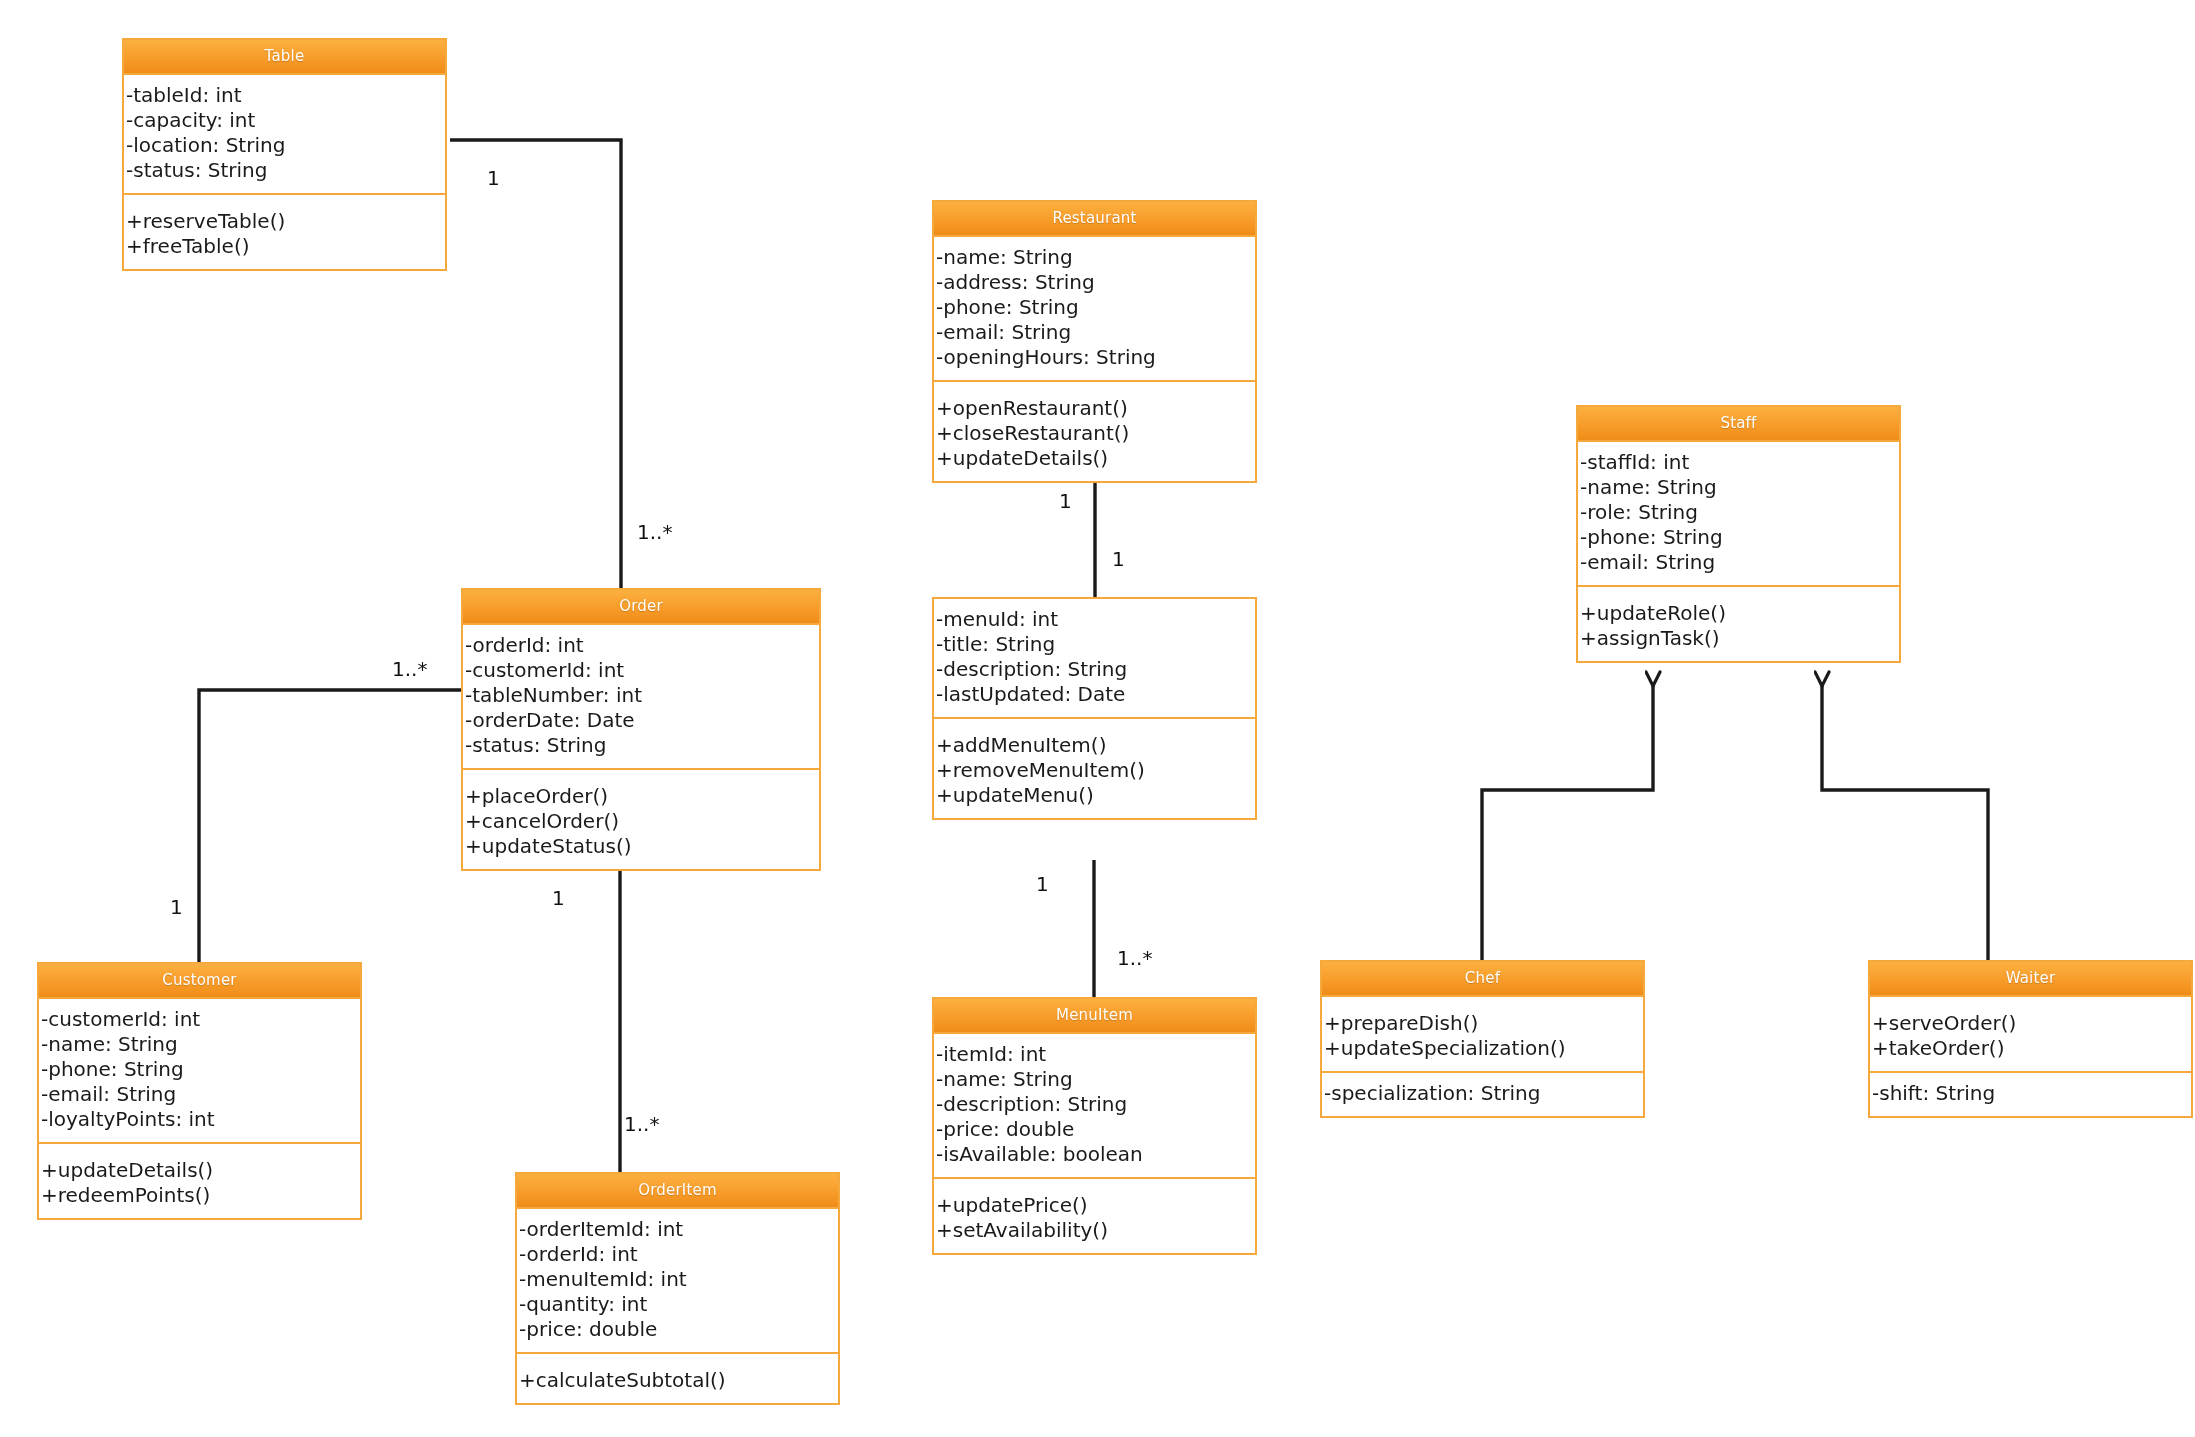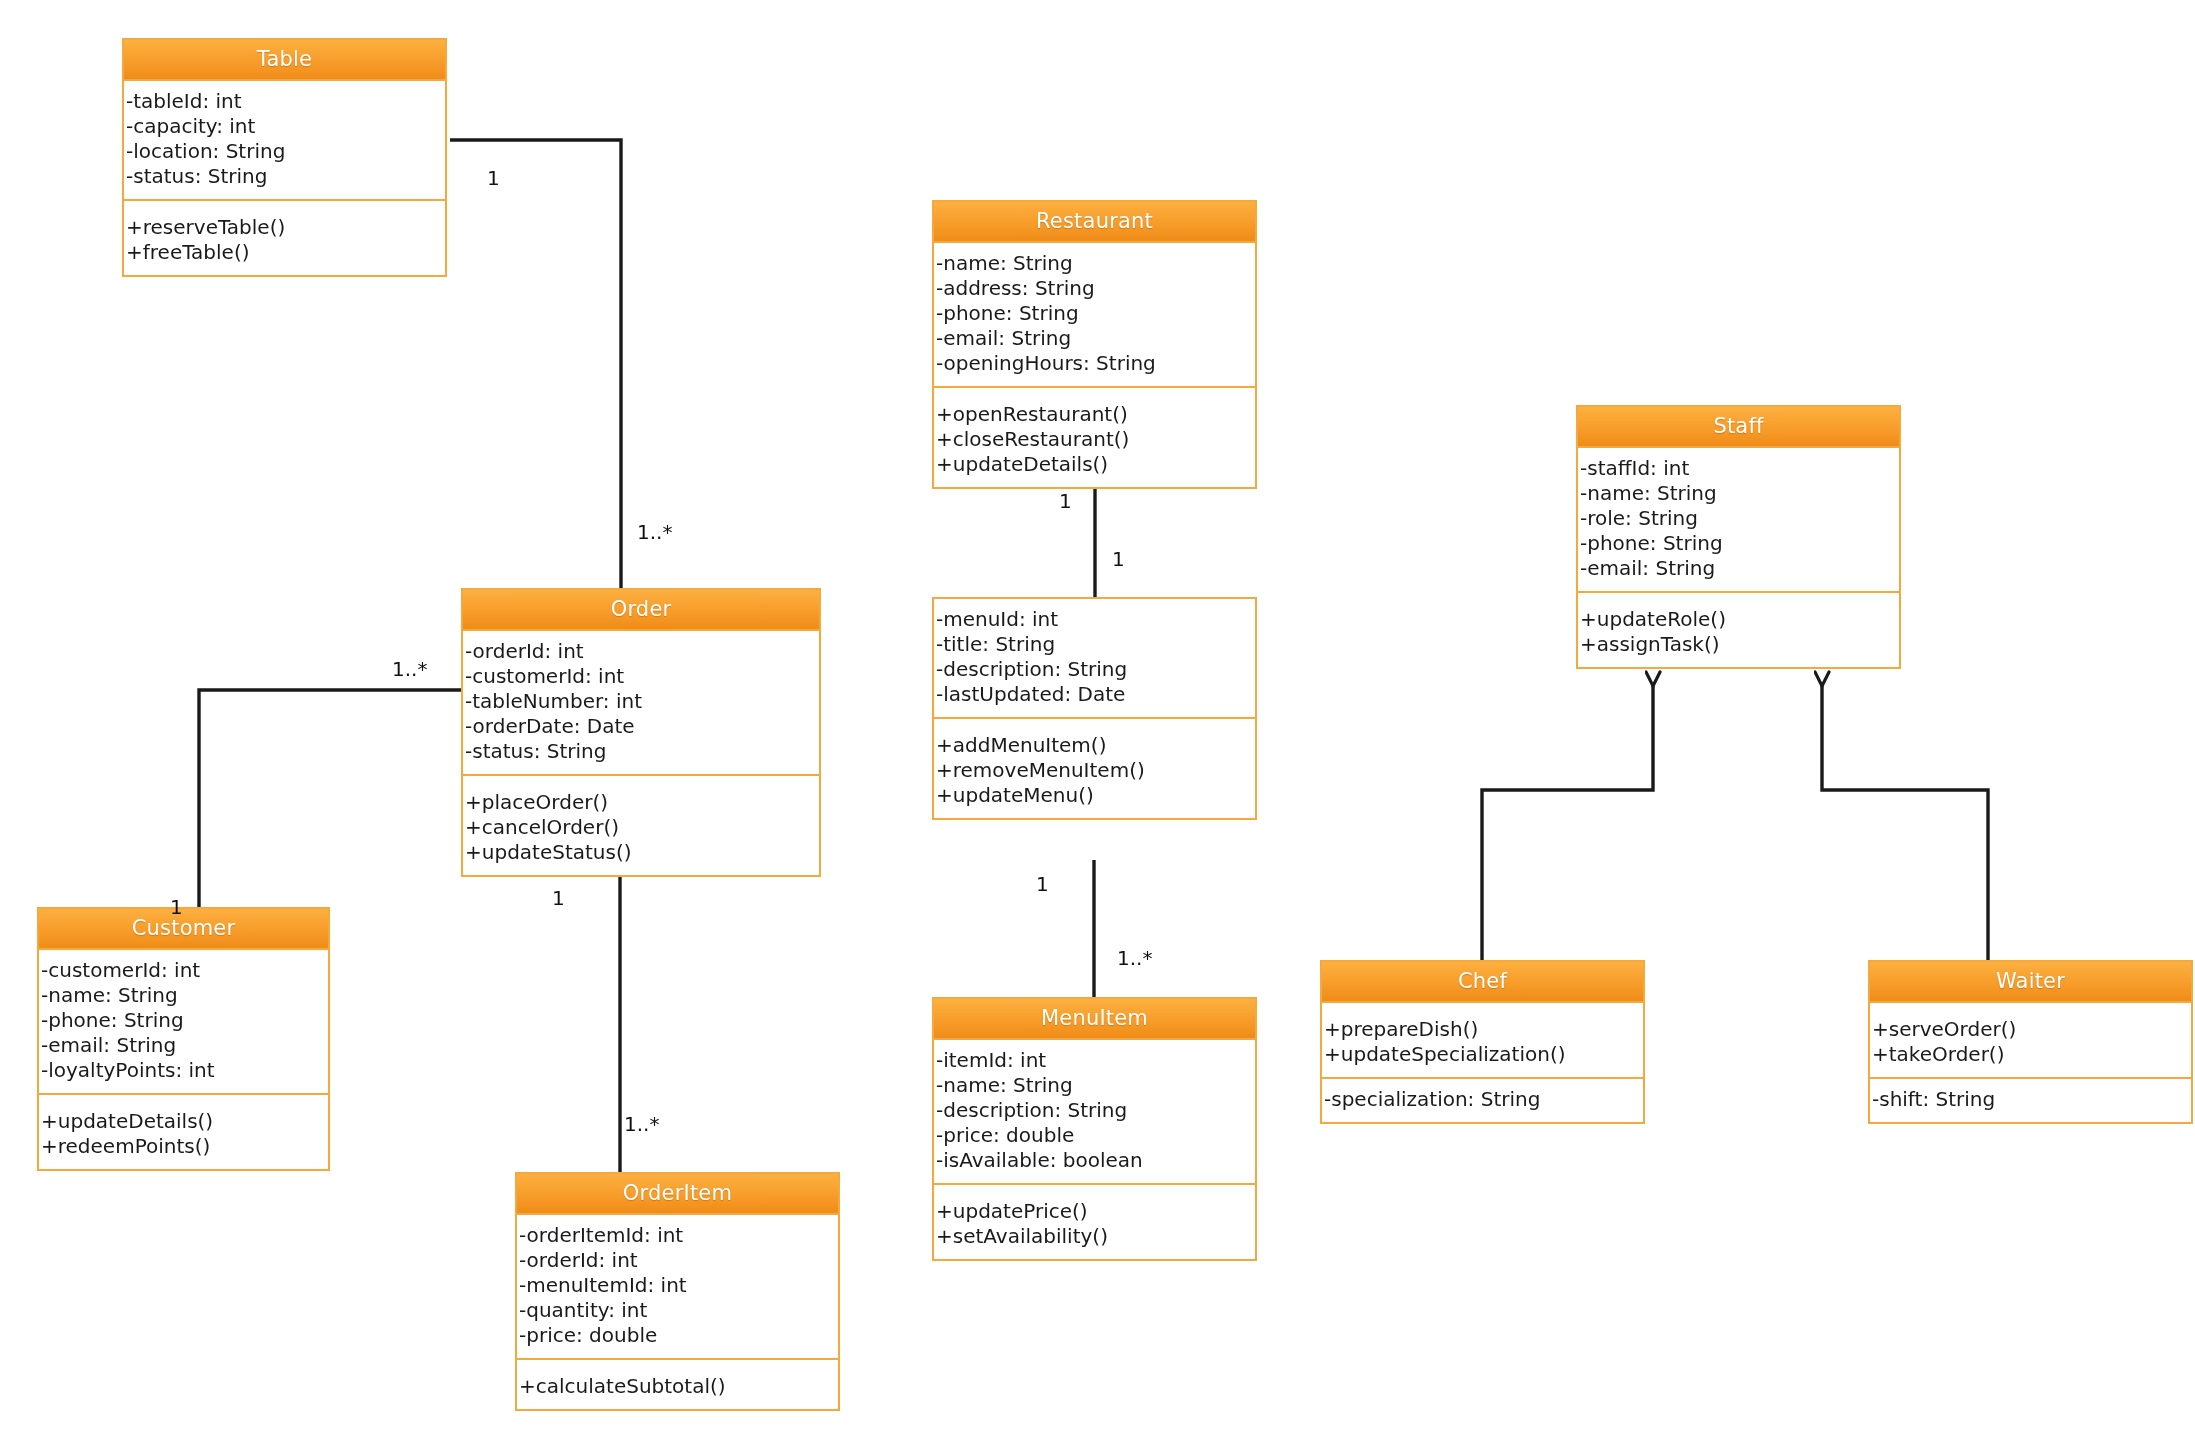--- a/index.html
+++ b/index.html
@@ -25,21 +25,21 @@
   .uml-class {
     position: absolute;
     box-sizing: border-box;
     background: #ffffff;
     border: 2px solid #f5a83c;
     z-index: 5;
   }
   .uml-header {
     background: linear-gradient(to bottom, #fcb040 0%, #f79c2a 55%, #f08c18 100%);
     color: #ffffff;
-    font-size: 21px;
+    font-size: 15px;
     text-align: center;
     padding: 7px 4px 8px 4px;
     letter-spacing: 0.2px;
     border-bottom: 2px solid #f5a83c;
     text-shadow: 0 1px 1px rgba(120,70,0,0.35);
   }
   .uml-section {
     padding: 8px 9px 10px 2px;
     border-bottom: 2px solid #f5a83c;
   }
@@ -159,21 +159,21 @@
       <div class="uml-row">-description: String</div>
       <div class="uml-row">-lastUpdated: Date</div>
     </div>
     <div class="uml-section methods">
       <div class="uml-row">+addMenuItem()</div>
       <div class="uml-row">+removeMenuItem()</div>
       <div class="uml-row">+updateMenu()</div>
     </div>
   </div>
 
-  <div class="uml-class" style="left:37px; top:907px; width:293px;">
+  <div class="uml-class" style="left:37px; top:962px; width:325px;">
     <div class="uml-header">Customer</div>
     <div class="uml-section attrs">
       <div class="uml-row">-customerId: int</div>
       <div class="uml-row">-name: String</div>
       <div class="uml-row">-phone: String</div>
       <div class="uml-row">-email: String</div>
       <div class="uml-row">-loyaltyPoints: int</div>
     </div>
     <div class="uml-section methods">
       <div class="uml-row">+updateDetails()</div>

